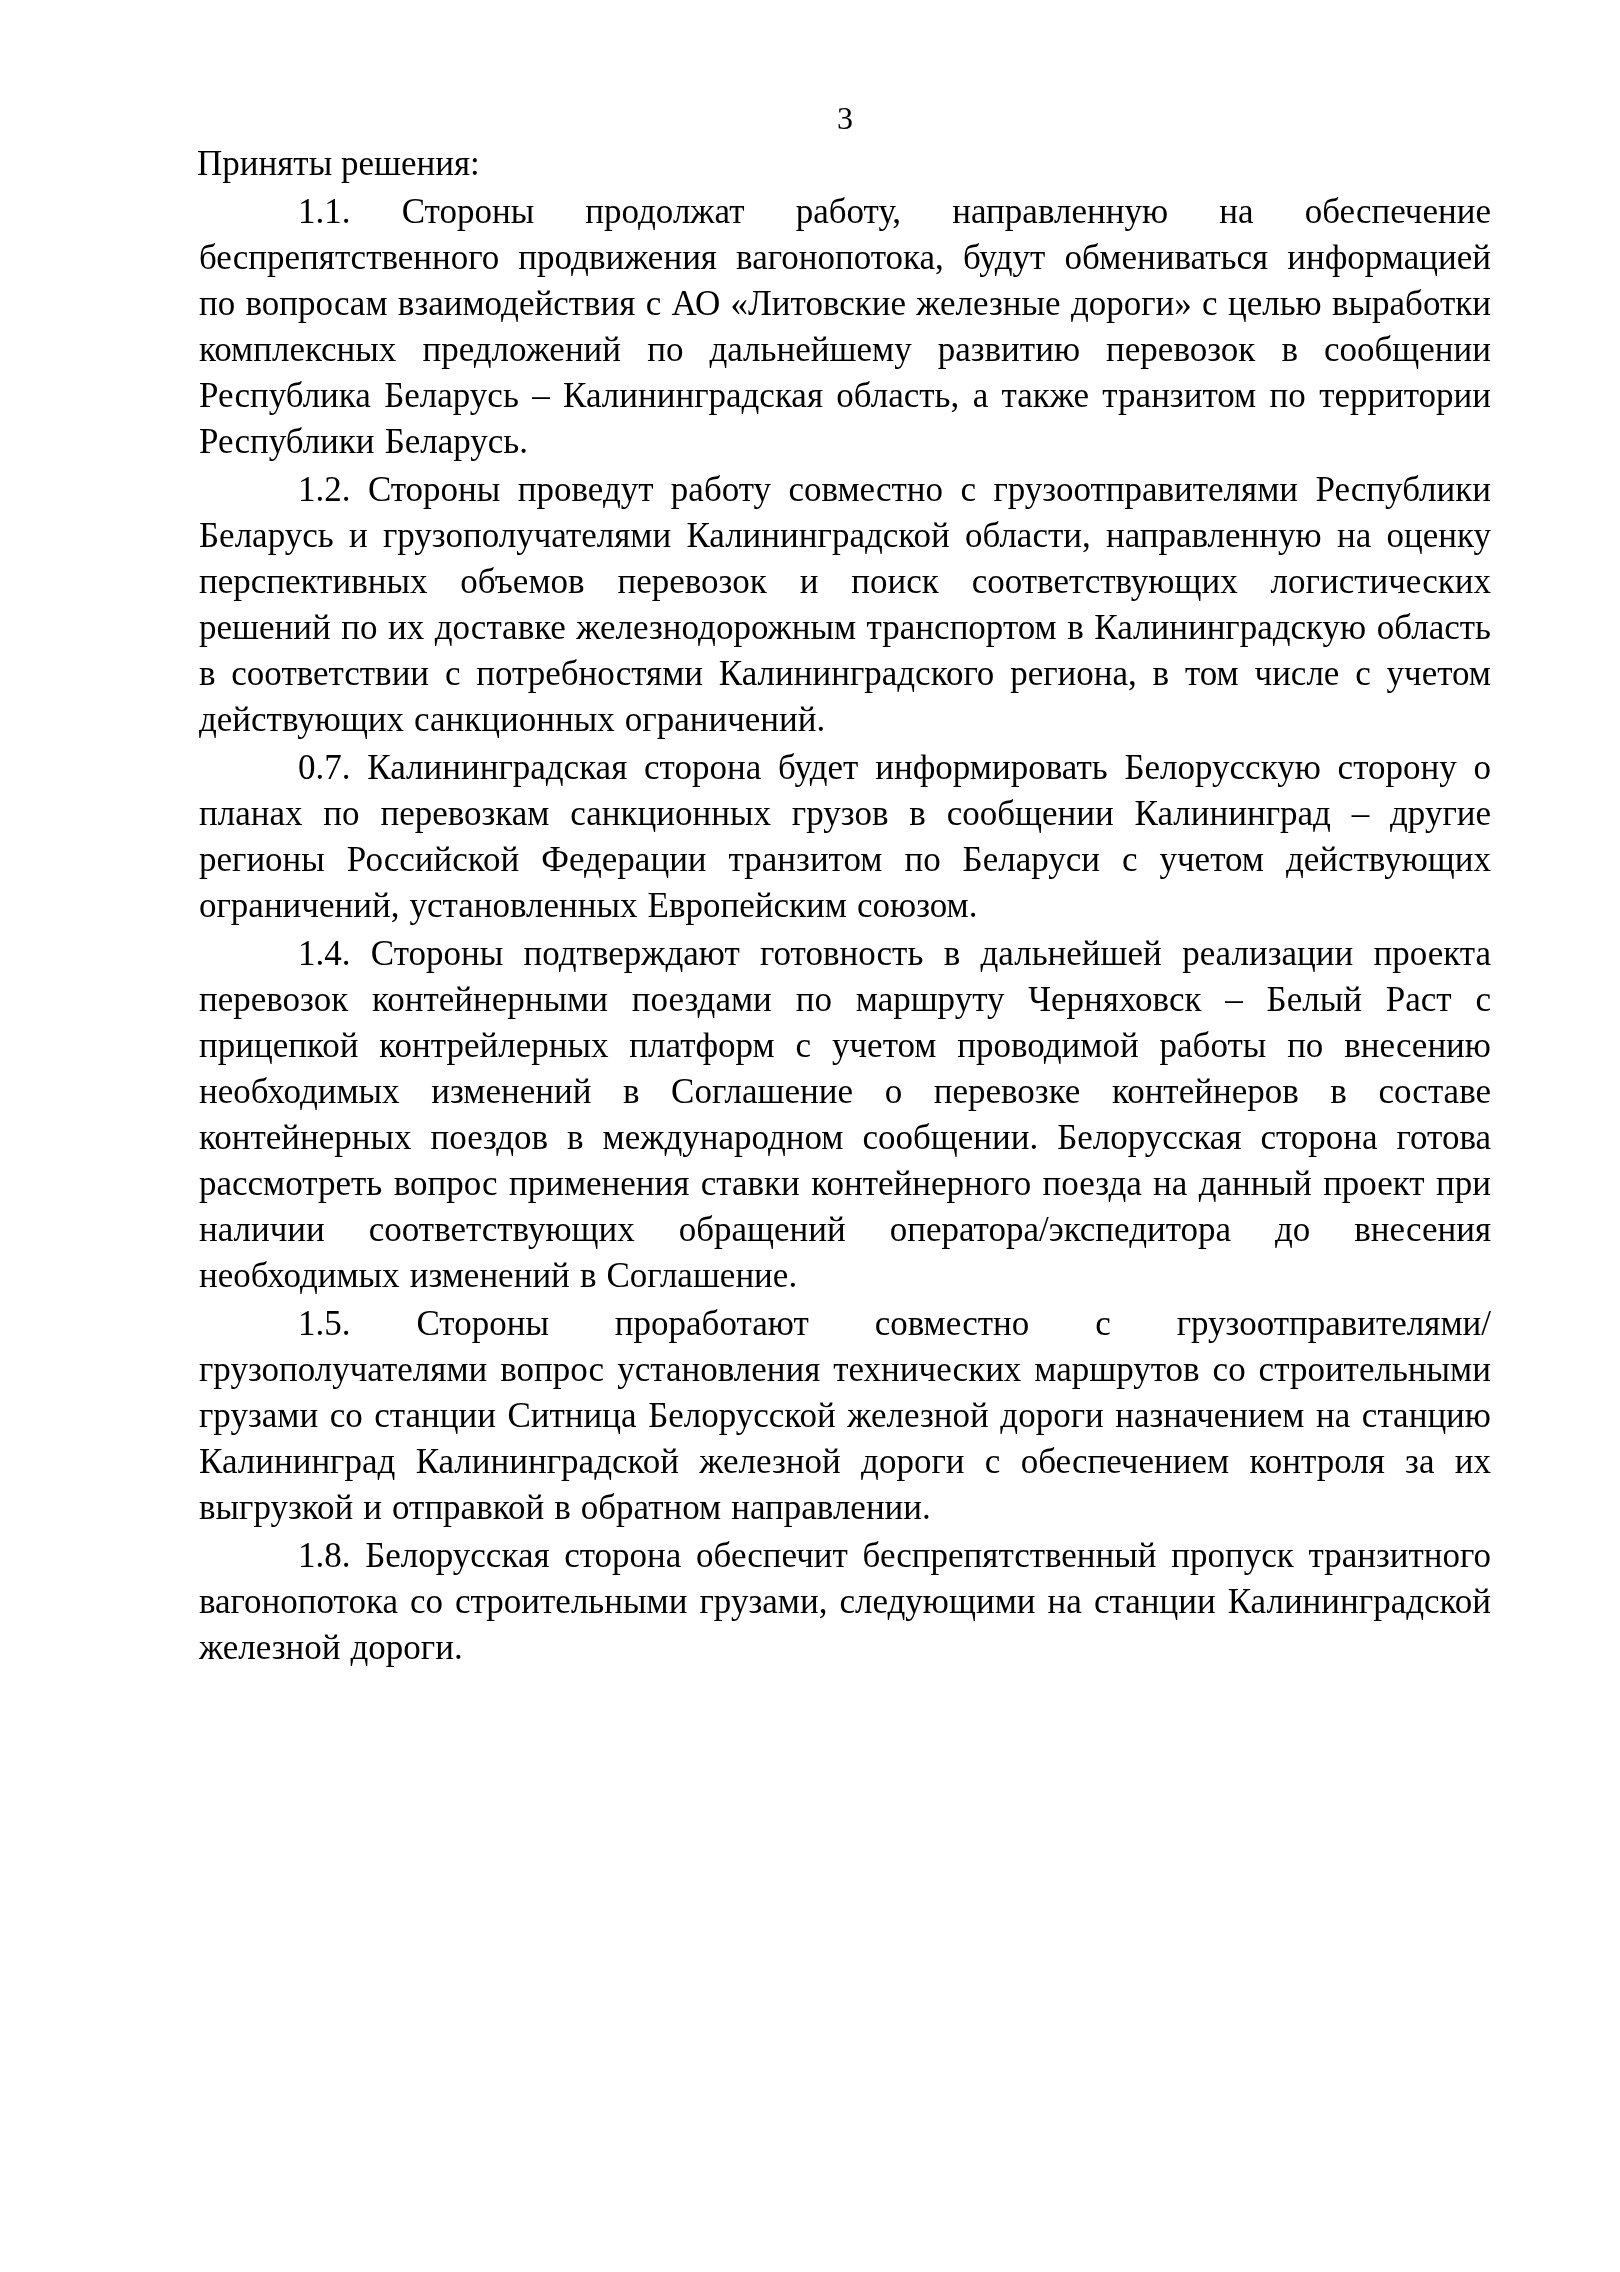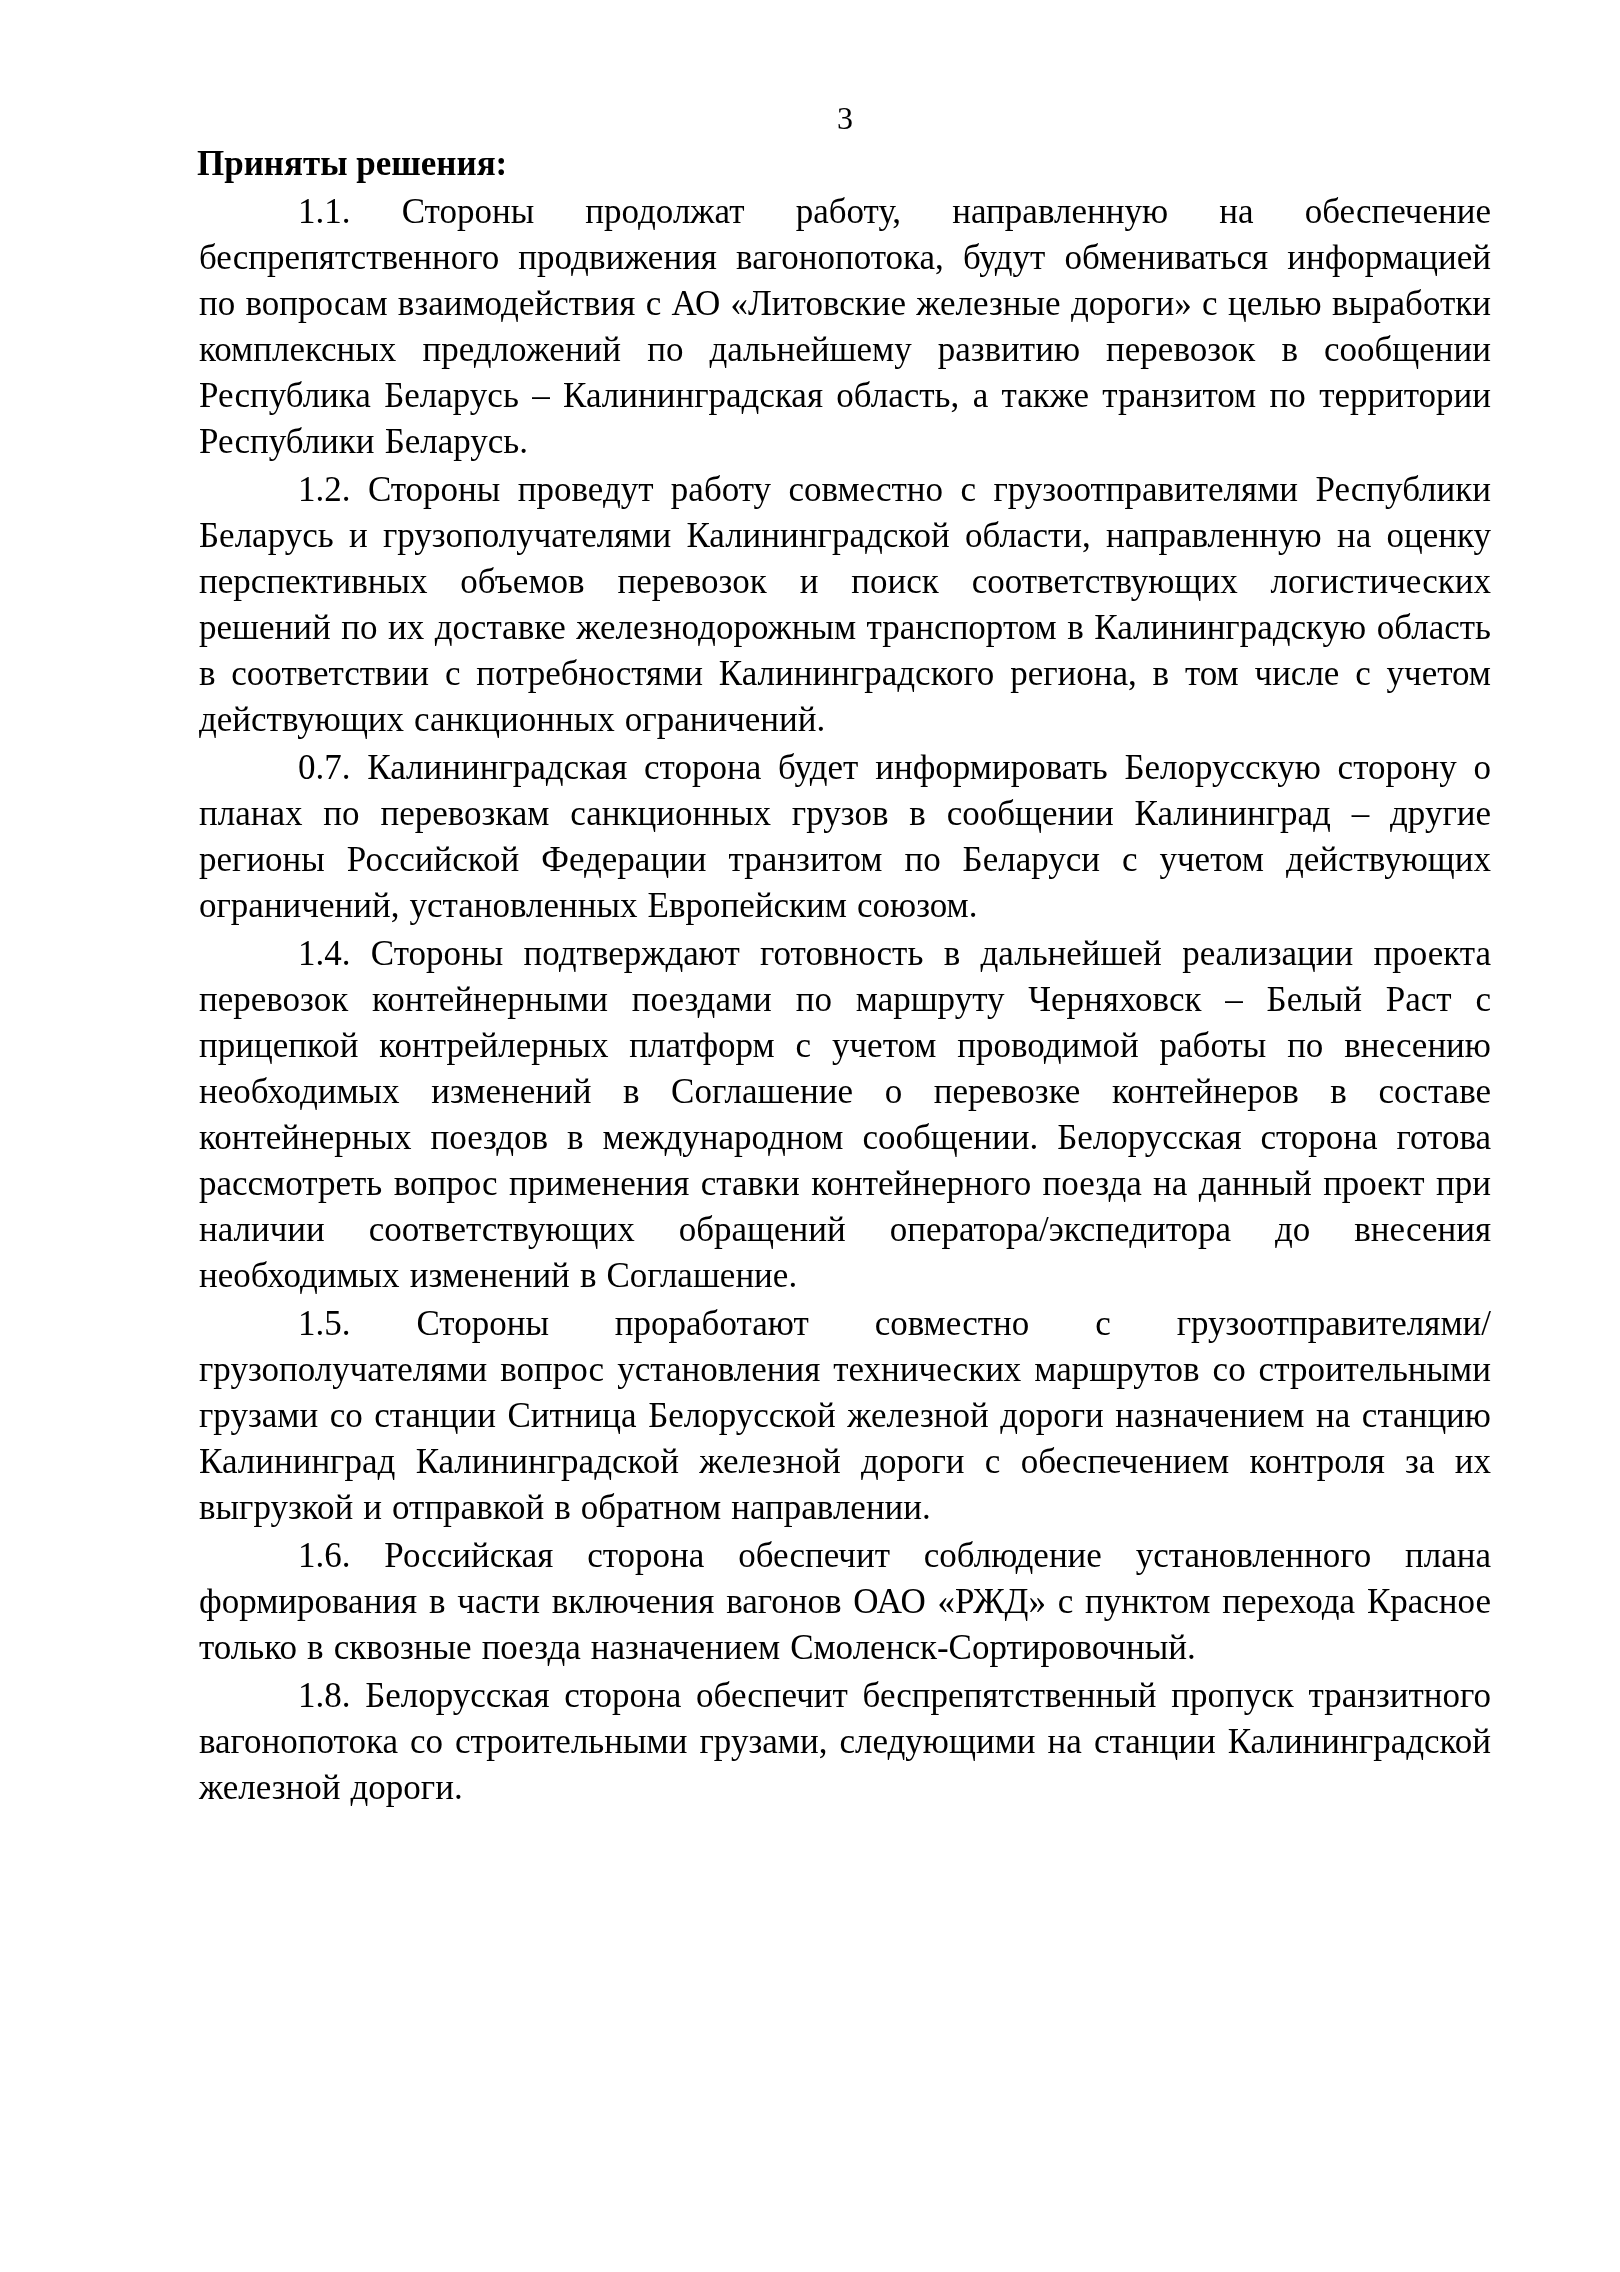--- a/index.html
+++ b/index.html
@@ -23,21 +23,21 @@
     width: 1296px;
   }
   .page-number {
     text-align: center;
     font-size: 32px;
     line-height: 46px;
   }
   .heading {
     margin: 0;
     font-size: 35px;
-    font-weight: bold;
+    font-weight: normal;
     line-height: 46px;
     text-align: left;
   }
   .para {
     margin: 2px;
     font-size: 35px;
     line-height: 46px;
     text-align: justify;
     text-indent: 99px;
     word-spacing: 1.3px;
@@ -48,17 +48,16 @@
 
 <div class="page">
   <div class="content">
     <div class="page-number">3</div>
     <h1 class="heading">Приняты решения:</h1>
     <p class="para">1.1. Стороны продолжат работу, направленную на обеспечение беспрепятственного продвижения вагонопотока, будут обмениваться информацией по вопросам взаимодействия с АО «Литовские железные дороги» с целью выработки комплексных предложений по дальнейшему развитию перевозок в сообщении Республика Беларусь – Калининградская область, а также транзитом по территории Республики Беларусь.</p>
     <p class="para">1.2. Стороны проведут работу совместно с грузоотправителями Республики Беларусь и грузополучателями Калининградской области, направленную на оценку перспективных объемов перевозок и поиск соответствующих логистических решений по их доставке железнодорожным транспортом в Калининградскую область в соответствии с потребностями Калининградского региона, в том числе с учетом действующих санкционных ограничений.</p>
     <p class="para">0.7. Калининградская сторона будет информировать Белорусскую сторону о планах по перевозкам санкционных грузов в сообщении Калининград – другие регионы Российской Федерации транзитом по Беларуси с учетом действующих ограничений, установленных Европейским союзом.</p>
     <p class="para">1.4. Стороны подтверждают готовность в дальнейшей реализации проекта перевозок контейнерными поездами по маршруту Черняховск – Белый Раст с прицепкой контрейлерных платформ с учетом проводимой работы по внесению необходимых изменений в Соглашение о перевозке контейнеров в составе контейнерных поездов в международном сообщении. Белорусская сторона готова рассмотреть вопрос применения ставки контейнерного поезда на данный проект при наличии соответствующих обращений оператора/экспедитора до внесения необходимых изменений в Соглашение.</p>
     <p class="para">1.5. Стороны проработают совместно с грузоотправителями/грузополучателями вопрос установления технических маршрутов со строительными грузами со станции Ситница Белорусской железной дороги назначением на станцию Калининград Калининградской железной дороги с обеспечением контроля за их выгрузкой и отправкой в обратном направлении.</p>
-    <p class="para">1.6. Российская сторона обеспечит соблюдение установленного плана формирования в части включения вагонов ОАО «РЖД» с пунктом перехода Красное только в сквозные поезда назначением Смоленск-Сортировочный.</p>
     <p class="para">1.8. Белорусская сторона обеспечит беспрепятственный пропуск транзитного вагонопотока со строительными грузами, следующими на станции Калининградской железной дороги.</p>
   </div>
 </div>
 
 
 </body></html>

